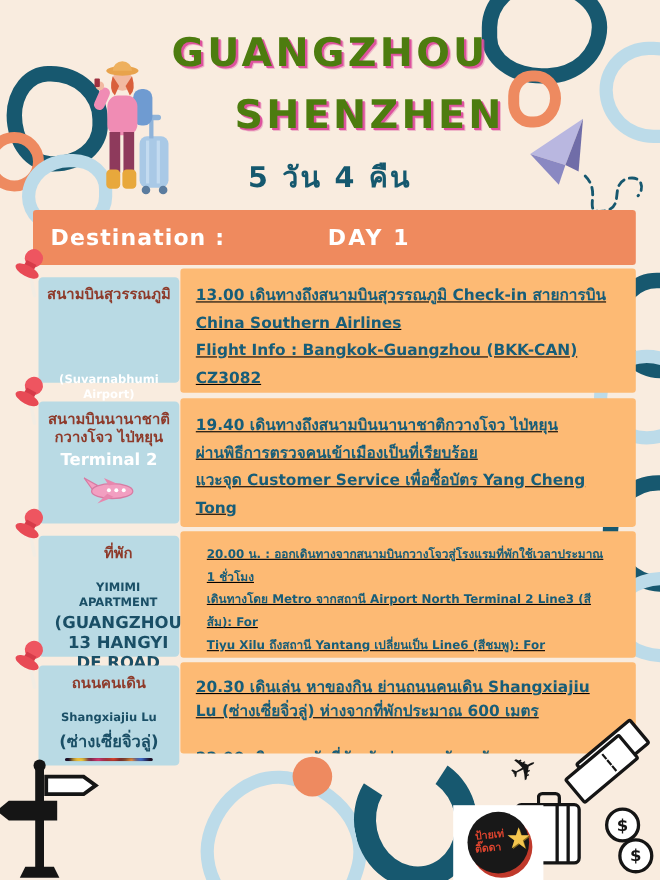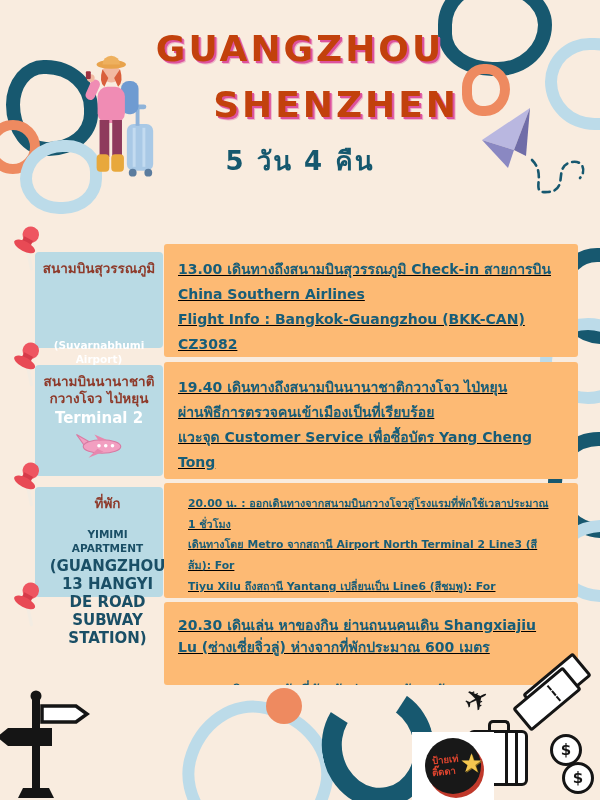--- a/index.html
+++ b/index.html
@@ -21,21 +21,21 @@
   .r-r-blue  { left:545px;top:38px;  width:94px;  height:92px;  border-radius:50% 50% 45% 55%; }
   .r-m1-teal { left:556px;top:248px; width:96px;  height:96px;  border-width:15px; border-radius:45% 55% 50% 50%; }
   .r-m1-blue { left:540px;top:318px; width:96px;  height:86px; }
   .r-m2-teal { left:548px;top:432px; width:106px; height:106px; border-width:22px; border-radius:50% 45% 50% 55%; }
   .r-m2-blue { left:552px;top:520px; width:100px; height:82px; }
   .b-squiggle{ left:182px;top:702px; width:150px; height:150px; border-width:18px; border-radius:45% 55% 40% 60% / 50% 45% 55% 50%; transform:rotate(14deg); }
   .b-ucurve  { left:322px;top:686px; width:112px; height:122px; border:20px solid #17586f; border-top-color:transparent; border-radius:50%; transform:rotate(-12deg); }
   .b-dot     { position:absolute; left:266px; top:688px; width:36px; height:36px; background:#ee8a60; border-radius:50%; z-index:1; }
   
   .title-line { position:absolute; left:0; width:600px; text-align:center; z-index:2;
-    font-weight:800; color:#c2410c; letter-spacing:3px;
+    font-weight:800; color:#4d7c0f; letter-spacing:3px;
     text-shadow:3px 3px 0 #d94f9b55, 2px 2px 0 #e0559f; }
   .t1 { top:28px;  font-size:36px; }
   .t2 { top:84px;  font-size:36px;margin-left:36px; }
   .subtitle { position:absolute; left:0; top:140px; width:600px; text-align:center;
     font-size:26px; font-weight:800; color:#15586e; letter-spacing:2px; z-index:2; }
   
   .daybar { position:absolute; left:30px; top:191px; width:548px; height:50px;
     background:#ef8a5e; border-radius:3px; z-index:2; display:flex; align-items:center; }
   .daybar .dest { margin-left:16px; color:#fff; font-size:20px; font-weight:800; letter-spacing:1px; }
   .daybar .day  { position:absolute; left:268px; color:#fff; font-size:20px; font-weight:800; letter-spacing:2px; }
@@ -155,20 +155,24 @@
     <polygon points="14,38 62,6 46,48" fill="#b9b7e0"></polygon>
     <polygon points="14,38 46,48 40,66" fill="#8a88c2"></polygon>
     <polygon points="46,48 62,6 58,54" fill="#706da8"></polygon>
     <path d="M64,58 C80,74 60,92 80,90 C102,88 84,64 104,60 C116,58 118,70 112,76" stroke="#17586f" stroke-width="2.6" fill="none" stroke-dasharray="7 5" stroke-linecap="round"></path>
   </svg>
 
   <div class="title-line t1">GUANGZHOU</div>
   <div class="title-line t2">SHENZHEN</div>
   <div class="subtitle">5 วัน 4 คืน</div>
 
+  <div class="daybar">
+    <span class="dest">Destination :</span>
+    <span class="day">DAY 1</span>
+  </div>
 
   <svg class="pin pin1" viewBox="0 0 40 40">
     <line x1="20" y1="24" x2="30" y2="36" stroke="#f3ece2" stroke-width="3" stroke-linecap="round"></line>
     <circle cx="15" cy="9" r="7.5" fill="#ee5560"></circle>
     <rect x="10.5" y="13" width="9" height="6" fill="#d63b49"></rect>
     <ellipse cx="15" cy="21" rx="10.5" ry="4.5" fill="#e84a55"></ellipse>
   </svg>
   <svg class="pin pin2" viewBox="0 0 40 40">
     <line x1="20" y1="24" x2="30" y2="36" stroke="#f3ece2" stroke-width="3" stroke-linecap="round"></line>
     <circle cx="15" cy="9" r="7.5" fill="#ee5560"></circle>
@@ -251,20 +255,26 @@
     </svg>
   </div>
   <div class="panel pn3">
     <div class="lines">20.00 น. : ออกเดินทางจากสนามบินกวางโจวสู่โรงแรมที่พักใช้เวลาประมาณ 1 ชั่วโมง
 เดินทางโดย Metro จากสถานี Airport North Terminal 2 Line3 (สีส้ม): For
 Tiyu Xilu ถึงสถานี Yantang เปลี่ยนเป็น Line6 (สีชมพู): For XunFenggang
 ถึงสถานีปลายทาง Yide Lu เดินต่อประมาณ 300 เมตร เข้า Check-in ที่พักเพื่อ
 เก็บกระเป๋า สัมภาระต่างๆ</div>
   </div>
 
+  <div class="label-box lb4 teal-sub">
+    <div class="place-title">ถนนคนเดิน</div>
+    <div class="place-sub">Shangxiajiu Lu</div>
+    <div class="place-detail">(ซ่างเซี่ยจิ่วลู่)</div>
+    <div class="street-photo"></div>
+  </div>
   <div class="panel pn4">
     <div class="lines">20.30 เดินเล่น หาของกิน ย่านถนนคนเดิน Shangxiajiu
 Lu (ซ่างเซี่ยจิ่วลู่) ห่างจากที่พักประมาณ 600 เมตร
 
 22.00 เดินทางกลับที่พัก พักผ่อนตามอัธยาศัย</div>
   </div>
 
   <svg class="signpost" width="100" height="112" viewBox="0 0 100 112">
     <circle cx="40" cy="8" r="5.5" fill="#151515"></circle>
     <rect x="36" y="10" width="8" height="92" fill="#151515"></rect>

